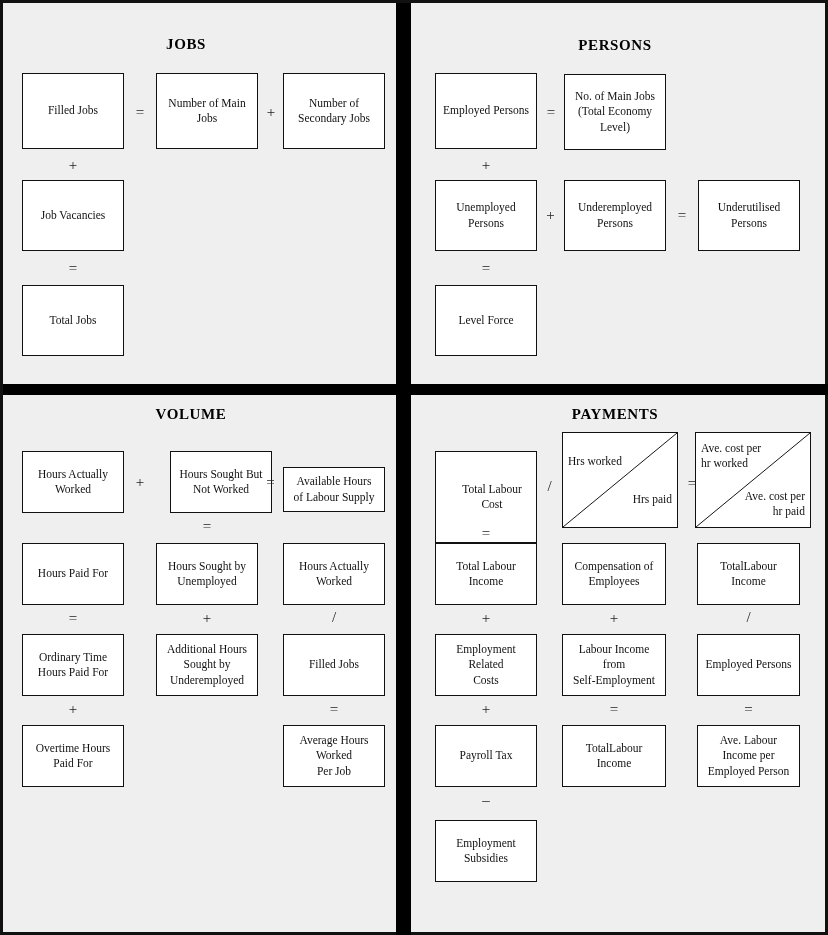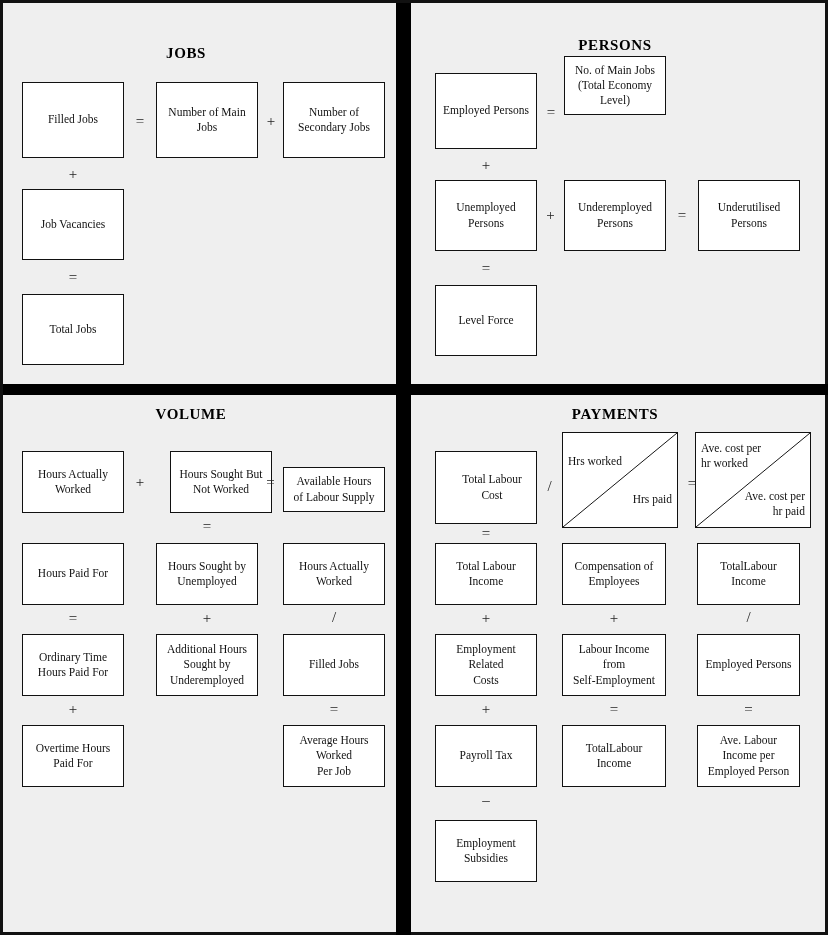--- a/index.html
+++ b/index.html
@@ -18,21 +18,21 @@
   
   .divider-v{
     position:absolute;left:393px;top:0;width:15px;height:935px;
     background:#000;
   }
   .divider-h{
     position:absolute;left:0;top:381px;width:828px;height:11px;
     background:#000;
   }
   .quad{position:absolute;}
-  #quad-jobs{left:3px;top:12px;width:390px;height:378px;}
+  #quad-jobs{left:3px;top:3px;width:390px;height:378px;}
   #quad-persons{left:408px;top:3px;width:417px;height:378px;}
   #quad-volume{left:3px;top:392px;width:390px;height:540px;}
   #quad-payments{left:408px;top:392px;width:417px;height:540px;}
 
   .quad-title{
     position:absolute;
     font-weight:bold;
     font-size:15px;
     letter-spacing:0.6px;
     color:#000;
@@ -123,21 +123,21 @@
 
   <div class="quad" id="quad-persons">
     <div class="quad-title" style="left:0;top:31px;width:408px;">PERSONS</div>
 
     <div class="box" style="left:24px;top:67px;width:102px;height:76px;">
       <span>Employed Persons</span>
     </div>
 
     <div class="op" style="left:126px;top:99px;width:28px;">=</div>
 
-    <div class="box" style="left:153px;top:50px;width:102px;height:59px;">
+    <div class="box" style="left:153px;top:68px;width:102px;height:76px;">
       <span>No. of Main Jobs<br>(Total Economy<br>Level)</span>
     </div>
 
     <div class="op" style="left:24px;top:152px;width:102px;">+</div>
 
     <div class="box" style="left:24px;top:174px;width:102px;height:71px;">
       <span>Unemployed<br>Persons</span>
     </div>
 
     <div class="op" style="left:126px;top:202px;width:27px;">+</div>
@@ -207,21 +207,21 @@
       <span>Overtime Hours<br>Paid For</span>
     </div>
     <div class="box" style="left:277px;top:330px;width:102px;height:62px;">
       <span>Average Hours<br>Worked<br>Per Job</span>
     </div>
   </div>
 
   <div class="quad" id="quad-payments">
     <div class="quad-title" style="left:0;top:11px;width:408px;">PAYMENTS</div>
 
-    <div class="box" style="left:24px;top:56px;width:102px;height:73px;padding-left:15px;">
+    <div class="box" style="left:24px;top:56px;width:102px;height:92px;padding-left:15px;">
       <span>Total Labour Cost</span>
     </div>
     <div class="op" style="left:126px;top:84px;width:25px;">/</div>
 
     <div class="box split" style="left:151px;top:37px;width:116px;height:96px;">
       <svg class="diag" viewBox="0 0 116 96" preserveAspectRatio="none">
         <line x1="0" y1="96" x2="116" y2="0" stroke="#111" stroke-width="1"></line>
       </svg>
       <div class="lbl-tl">Hrs worked</div>
       <div class="lbl-br">Hrs paid</div>

